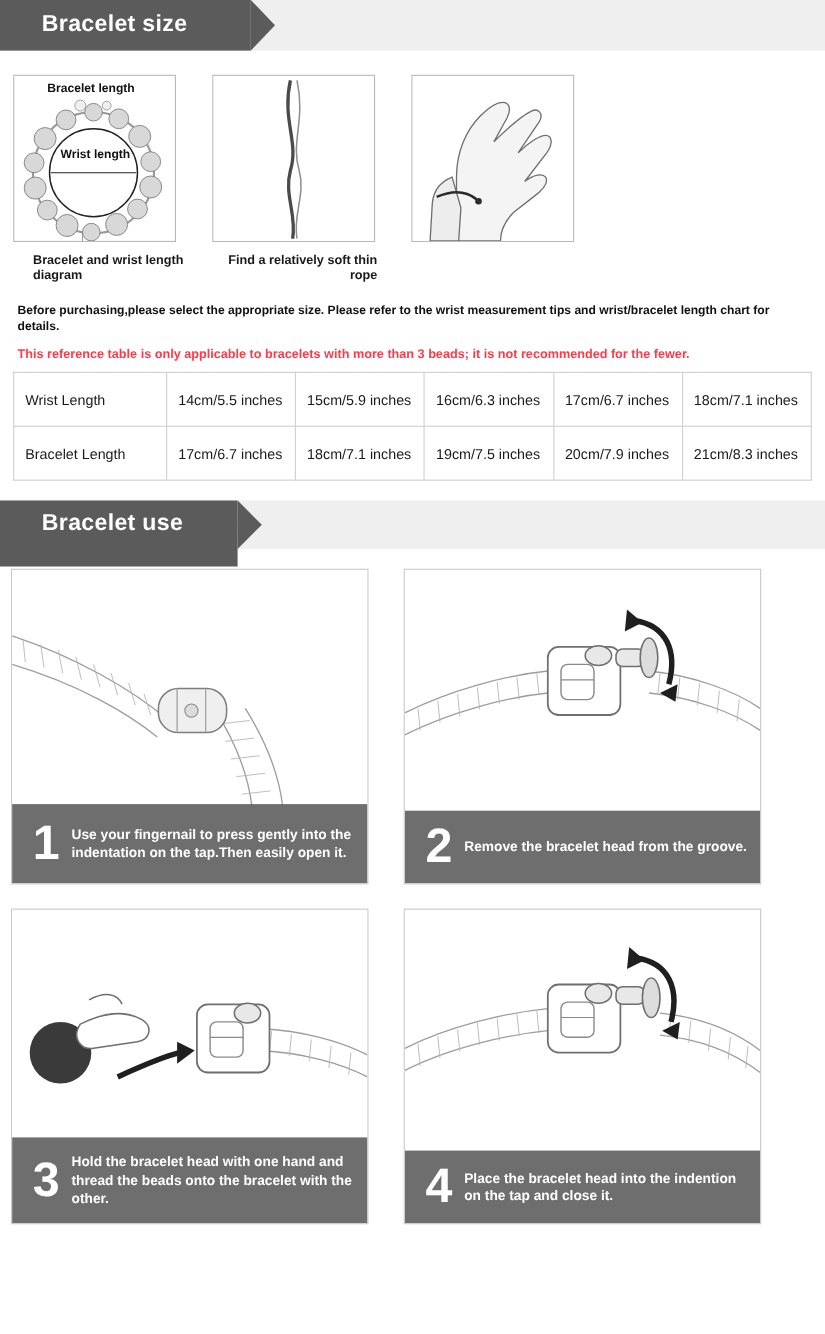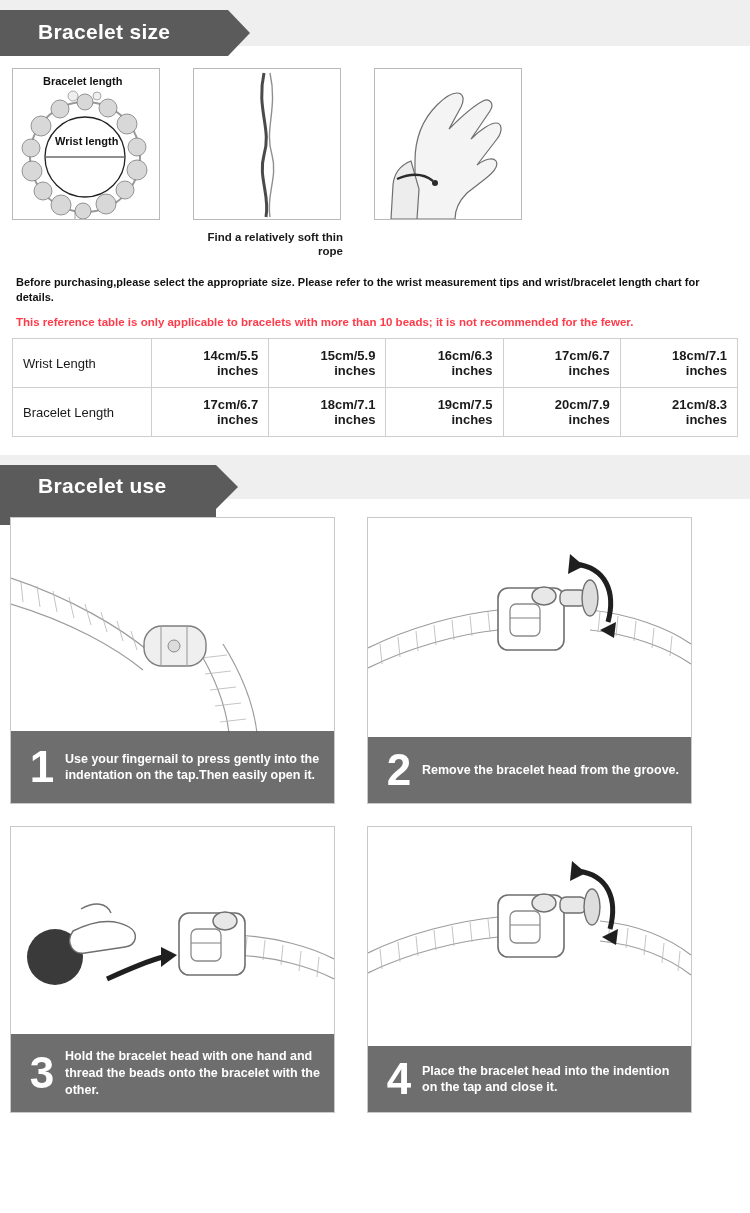--- a/index.html
+++ b/index.html
@@ -18,21 +18,21 @@
 
   
   .banner-wrap {
     position: relative;
     height: 46px;
     background: #efefef;
   }
   .banner {
     position: absolute;
     left: 0;
-    top: 10px;
+    top: 0;
     height: 46px;
     width: 228px;
     background: #5b5b5b;
     color: #ffffff;
     font-size: 21px;
     font-weight: bold;
     line-height: 44px;
     padding-left: 38px;
     box-sizing: border-box;
     letter-spacing: .3px;
@@ -117,21 +117,21 @@
   table.size-table td {
     border: 1px solid #cfcfcf;
     height: 48px;
     font-size: 13px;
     padding: 0 10px;
     color: #1a1a1a;
   }
   table.size-table td.head {
     width: 118px;
   }
-  table.size-table td.val { text-align: right; font-weight: bold; }
+  table.size-table td.val { text-align: left; }
 
   
   .use-grid {
     display: flex;
     flex-wrap: wrap;
     padding: 18px 10px 0 10px;
     gap: 22px 32px;
     box-sizing: border-box;
   }
   .use-card {
@@ -220,20 +220,21 @@
             <circle cx="62" cy="157" r="6"></circle>
           </g>
 
           <g stroke="#222" stroke-width="1" fill="none">
             <path d="M33 88 L111 88" stroke="#222" stroke-dasharray="0"></path>
           </g>
         </svg>
         <div class="diagram-label" style="left:30px; top:6px;">Bracelet length</div>
         <div class="diagram-label" style="left:42px; top:66px;">Wrist length</div>
       </div>
+      <div class="step-cap indent">Bracelet and wrist length diagram</div>
     </div>
 
     <div class="step-cell">
       <div class="step-img">
         <svg width="146" height="150" viewBox="0 0 146 150">
           <rect x="0" y="0" width="146" height="150" fill="#fff"></rect>
           <path d="M70 4 C 62 40, 78 60, 70 86 C 64 108, 76 126, 72 148" stroke="#4a4a4a" stroke-width="3" fill="none"></path>
           <path d="M76 4 C 84 40, 70 60, 78 86 C 84 108, 72 126, 76 148" stroke="#8f8f8f" stroke-width="1.4" fill="none"></path>
         </svg>
       </div>
@@ -253,21 +254,21 @@
           <path d="M22 110 C36 104 48 104 58 112" stroke="#2b2b2b" stroke-width="2.4" fill="none"></path>
           <circle cx="60" cy="114" r="3" fill="#2b2b2b"></circle>
         </svg>
       </div>
     </div>
 
 
   </div>
 
   <div class="notice">Before purchasing,please select the appropriate size. Please refer to the wrist measurement tips and wrist/bracelet length chart for details.</div>
-  <div class="red-note">This reference table is only applicable to bracelets with more than 10 beads; it is not recommended for the fewer.</div>
+  <div class="red-note">This reference table is only applicable to bracelets with more than 3 beads; it is not recommended for the fewer.</div>
 
   <table class="size-table">
     <tbody>
       <tr>
         <td class="head">Wrist Length</td>
         <td class="val">14cm/5.5 inches</td>
         <td class="val">15cm/5.9 inches</td>
         <td class="val">16cm/6.3 inches</td>
         <td class="val">17cm/6.7 inches</td>
         <td class="val">18cm/7.1 inches</td>

